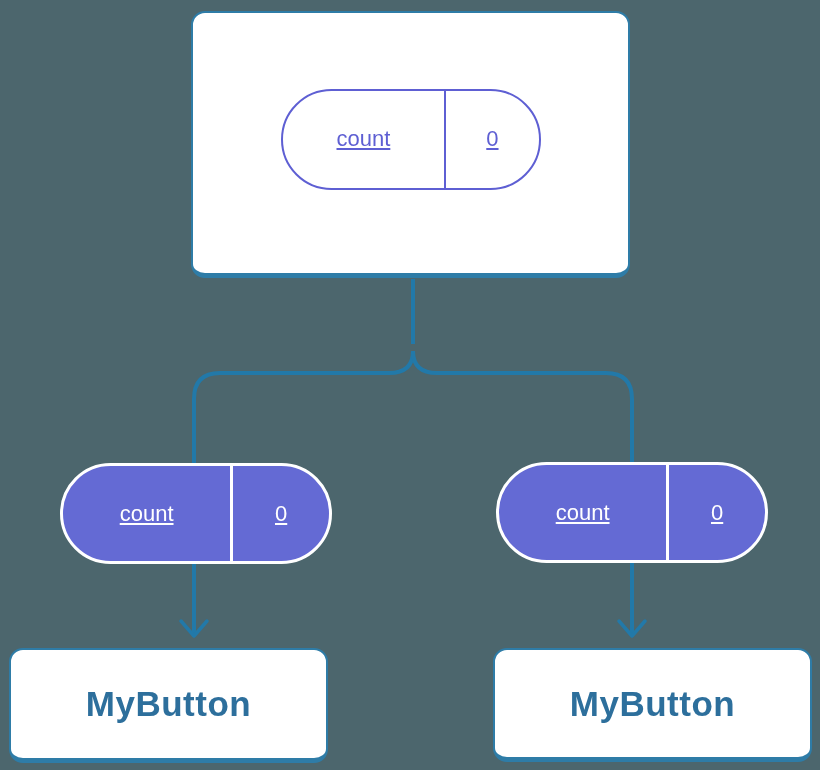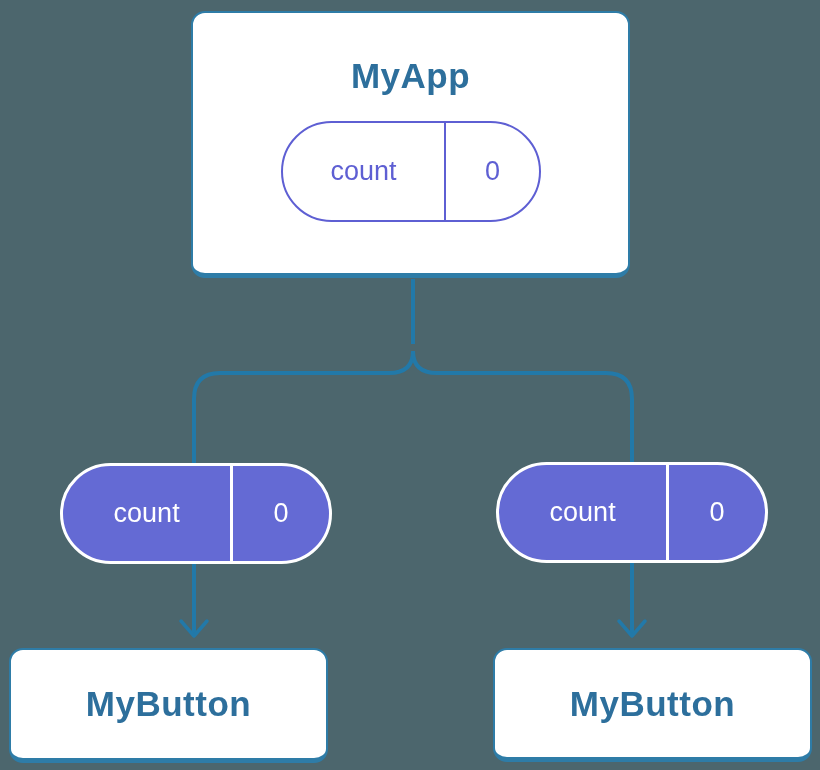--- a/index.html
+++ b/index.html
@@ -60,21 +60,22 @@
     display: flex;
     align-items: stretch;
     border-radius: 60px;
     overflow: hidden;
   }
 
   .pill .segment {
     display: flex;
     align-items: center;
     justify-content: center;
-    font-size: 27px;
+    font-size: 22px;
+    text-decoration: underline;
   }
   .pill .segment.name  { width: 64%; }
   .pill .segment.value { width: 36%; }
 
   .state-pill {
     width: 260px; height: 101px;
     background: var(--box-fill);
     border: 2px solid var(--purple);
     color: var(--purple);
   }
@@ -103,21 +104,20 @@
     <path d="M413 279 L413 344" stroke-width="4"></path>
     <path d="M413 351 Q413 373 389 373 L220 373 Q194 373 194 399 L194 463" stroke-width="4"></path>
     <path d="M413 351 Q413 373 437 373 L606 373 Q632 373 632 399 L632 462" stroke-width="4"></path>
     <path d="M194 564 L194 634" stroke-width="4"></path>
     <path d="M181 621 L194 636 L207 621" stroke-width="3.5" stroke-linecap="round" stroke-linejoin="round"></path>
     <path d="M632 562 L632 634" stroke-width="4"></path>
     <path d="M619 621 L632 636 L645 621" stroke-width="3.5" stroke-linecap="round" stroke-linejoin="round"></path>
   </svg>
 
   <div class="component-box root-box">
-    <div class="component-title">MyApp</div>
     <div class="pill state-pill">
       <div class="segment name">count</div>
       <div class="segment value">0</div>
     </div>
   </div>
 
   <div class="pill prop-pill prop-pill-left">
     <div class="segment name">count</div>
     <div class="segment value">0</div>
   </div>

